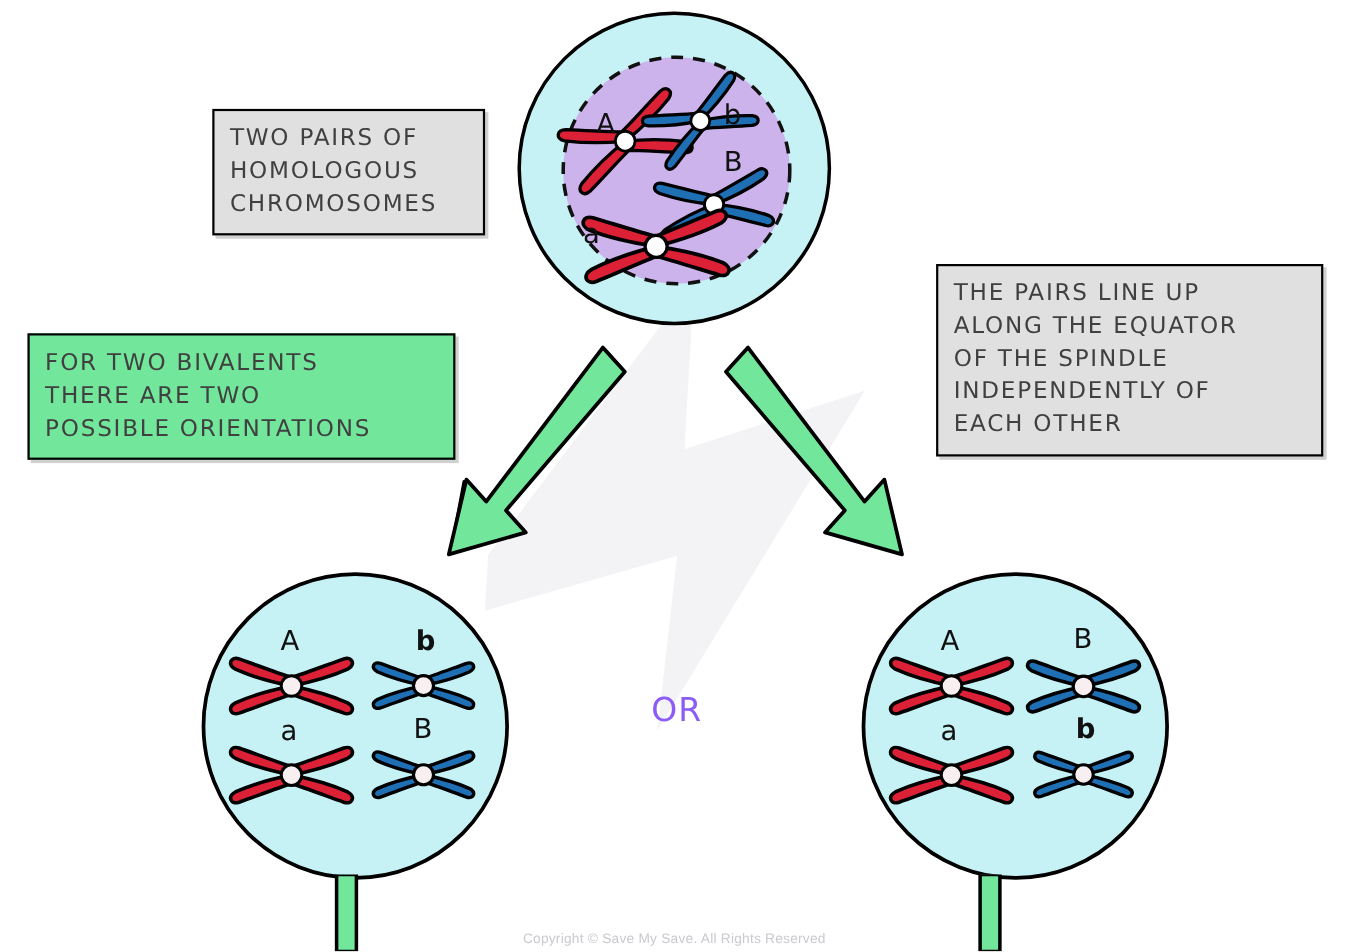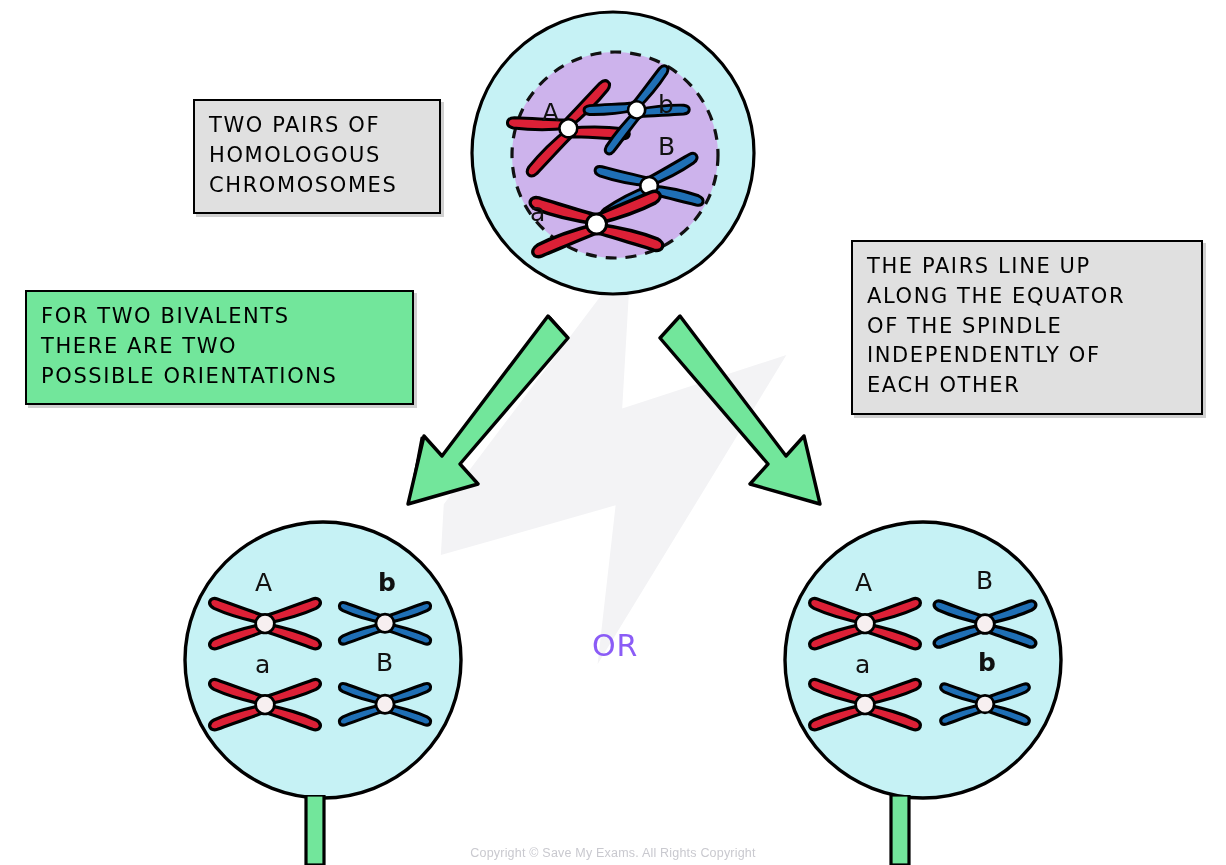--- a/index.html
+++ b/index.html
@@ -31,34 +31,34 @@
 
   
   .callout {
     position: absolute;
     box-sizing: border-box;
     border: 2px solid #000000;
     padding: 10px 14px 12px 14px;
     font-size: 21px;
     line-height: 1.42;
     letter-spacing: 1.6px;
-    color: #000000;
+    color: #404040;
     white-space: pre-line;
     font-family: "DejaVu Sans", sans-serif;
   }
   .callout.grey { background: #e0e0e0; }
   .callout.green { background: #72e69b; }
 
   #callout-homologous {
     left: 193px; top: 99px;
     width: 248px;
     box-shadow: 3px 3px 0 rgba(120,120,120,0.35);
   }
   #callout-bivalents {
-    left: 25px; top: 290px;
+    left: 25px; top: 303px;
     width: 389px;
     box-shadow: 3px 3px 0 rgba(120,120,120,0.35);
   }
   #callout-equator {
     left: 851px; top: 240px;
     width: 352px;
     box-shadow: 3px 3px 0 rgba(120,120,120,0.35);
   }
 
   
@@ -316,15 +316,15 @@
     <svg width="24" height="70" viewBox="0 0 24 70">
       <rect x="3" y="0" width="18" height="70" fill="#72e69b" stroke="#000000" stroke-width="3.2"></rect>
     </svg>
   </div>
   <div id="stem-right" class="stem">
     <svg width="24" height="70" viewBox="0 0 24 70">
       <rect x="3" y="0" width="18" height="70" fill="#72e69b" stroke="#000000" stroke-width="3.2"></rect>
     </svg>
   </div>
 
-  <div id="copyright">Copyright © Save My Exams. All Rights Copyright</div>
+  <div id="copyright">Copyright © Save My Save. All Rights Reserved</div>
 
 </div>
 
 </body></html>

